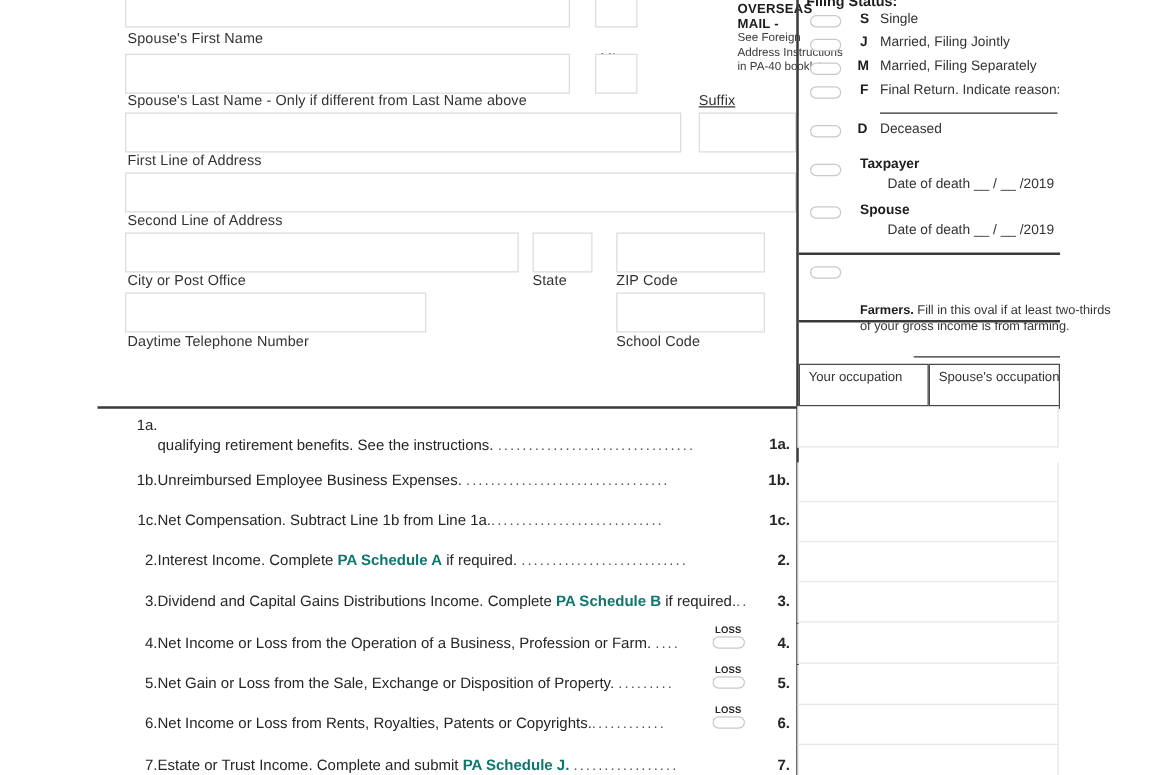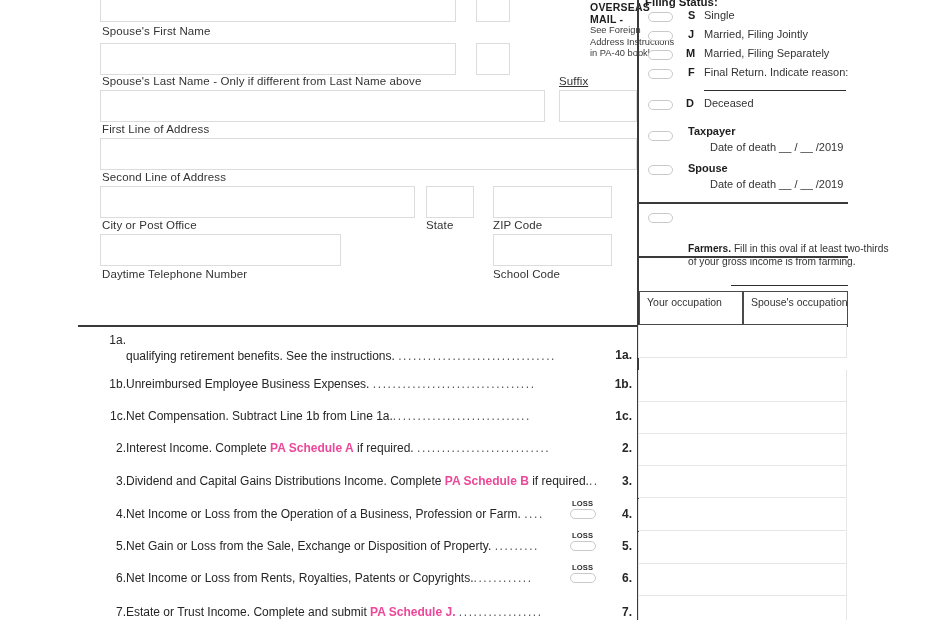--- a/index.html
+++ b/index.html
@@ -37,21 +37,21 @@
   .small-wrap{position:absolute;font-size:10.2px;color:#333;line-height:13.4px;}
   .small-wrap b{color:#1d1d1d;}
   .occ-cell{position:absolute;border:1px solid #4a4a4a;box-sizing:border-box;}
   .occ-label{position:absolute;font-size:10.5px;color:#333;}
 
   
   #lines{position:absolute;left:78px;top:325px;width:852px;height:295px;}
   .lrow{position:absolute;left:0;width:852px;}
   .lnum{position:absolute;font-size:12px;color:#262626;text-align:right;width:34px;}
   .ltext{position:absolute;left:120px;font-size:12px;color:#262626;line-height:15.5px;}
-  .ltext b{font-weight:bold;color:#ec4899;}
+  .ltext b{font-weight:bold;color:#0f766e;}
   .lead{letter-spacing:1.6px;color:#555;font-size:12px;}
   .rnum{position:absolute;font-size:12px;font-weight:bold;color:#262626;text-align:right;width:30px;}
   .abox{position:absolute;left:560px;width:209px;border:1px solid #e6e6e6;border-top:none;background:#fff;box-sizing:border-box;}
   .loss-grp{position:absolute;width:34px;}
   .loss-lab{position:absolute;font-size:7.6px;font-weight:bold;color:#2b2b2b;letter-spacing:.02em;left:2px;top:0;}
   .loss-oval{position:absolute;left:0;top:10px;width:26px;height:10px;border:1.4px solid #c9c9c9;border-radius:6px;background:#fff;box-sizing:border-box;}
   .topbar{position:absolute;left:0;top:0;width:770px;height:2px;background:#3a3a3a;}
   .vline-lines{position:absolute;left:559px;top:0;width:1.5px;height:295px;background:#3a3a3a;}
 </style>
 </head>

